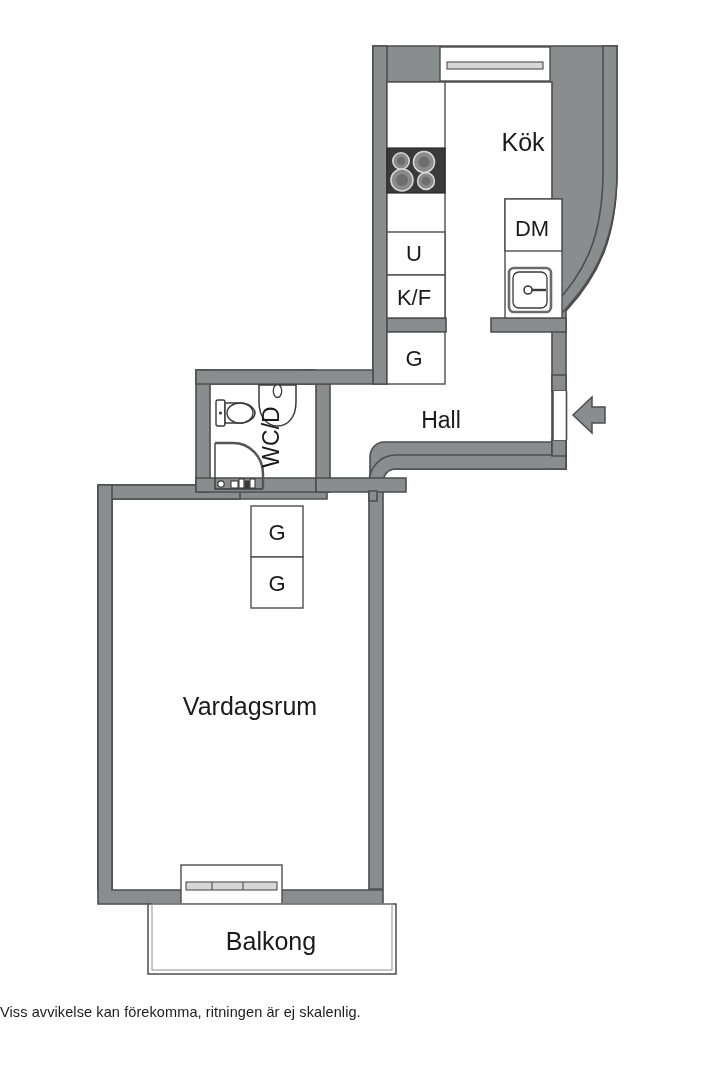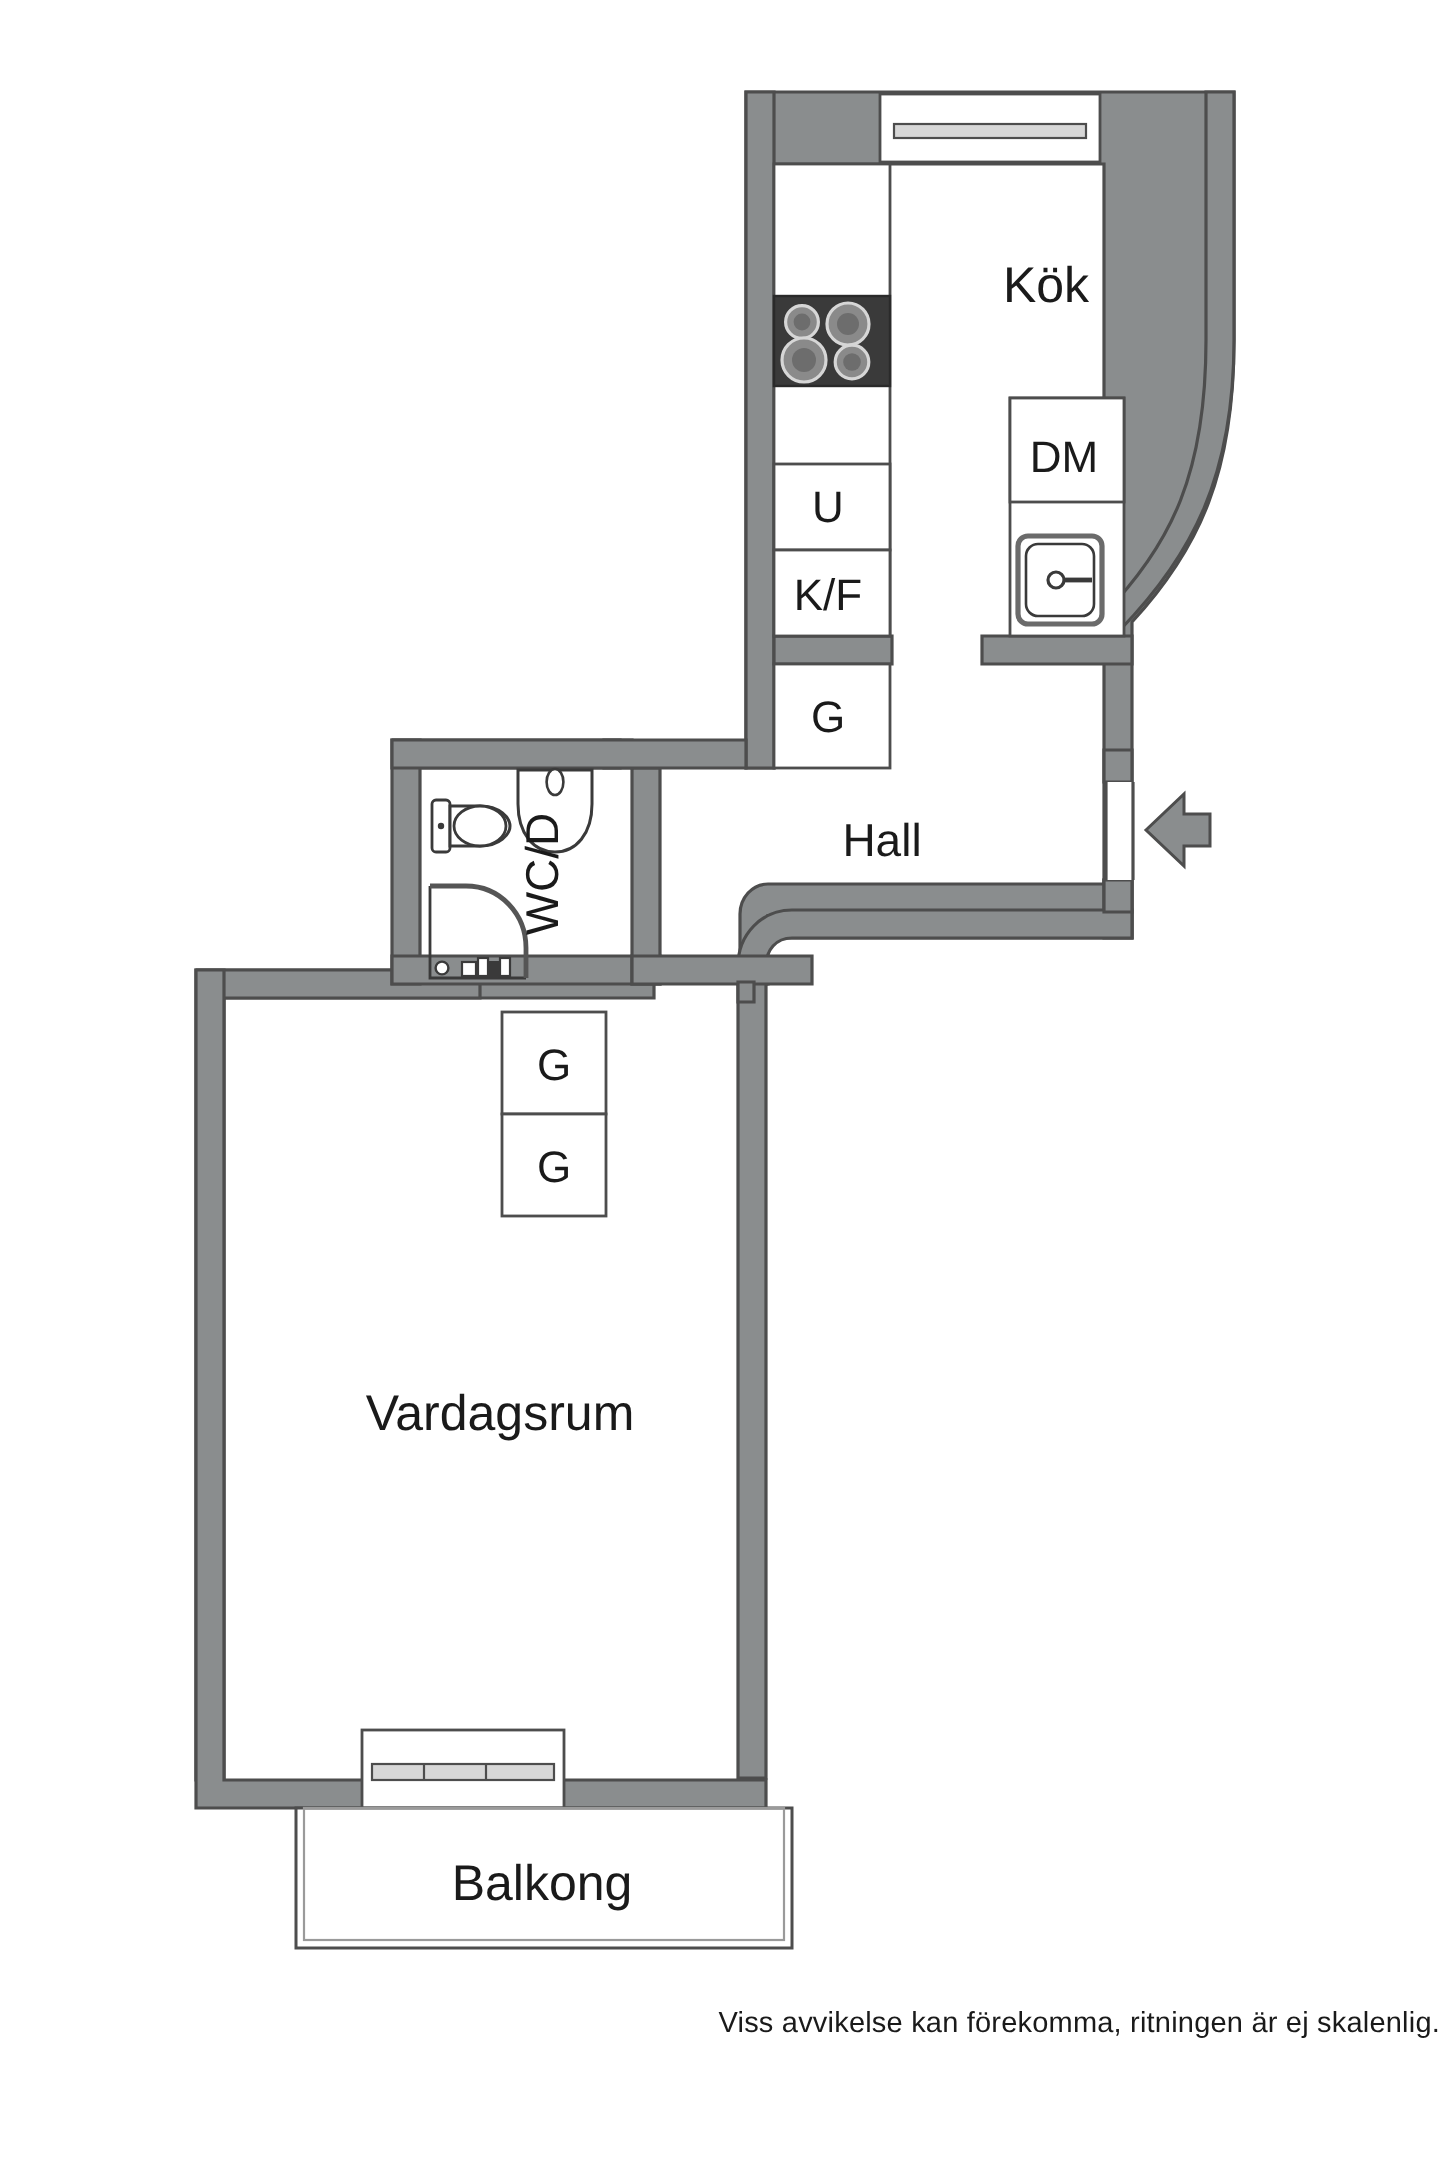--- a/index.html
+++ b/index.html
@@ -30,21 +30,21 @@
     fill: #1a1a1a;
   }
   .lbl-big { font-size: 25px; }
   .lbl-mid { font-size: 23px; }
   .lbl-unit { font-size: 22px; }
   .disclaimer {
     position: absolute;
     left: 0;
     top: 1004px;
     width: 720px;
-    text-align: right;
+    text-align: left;
     font-family: "Liberation Sans", sans-serif;
     font-size: 14.5px;
     color: #1a1a1a;
     letter-spacing: 0.1px;
   }
 </style>
 </head>
 <body>
 
 <div id="plan-root">

